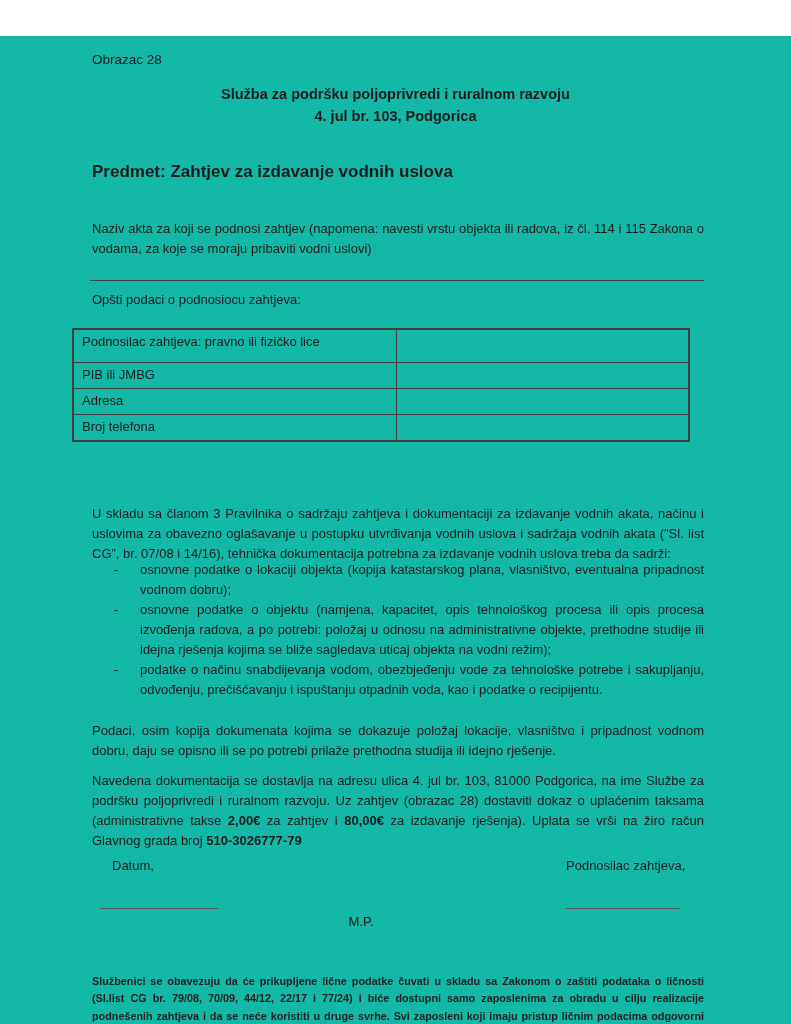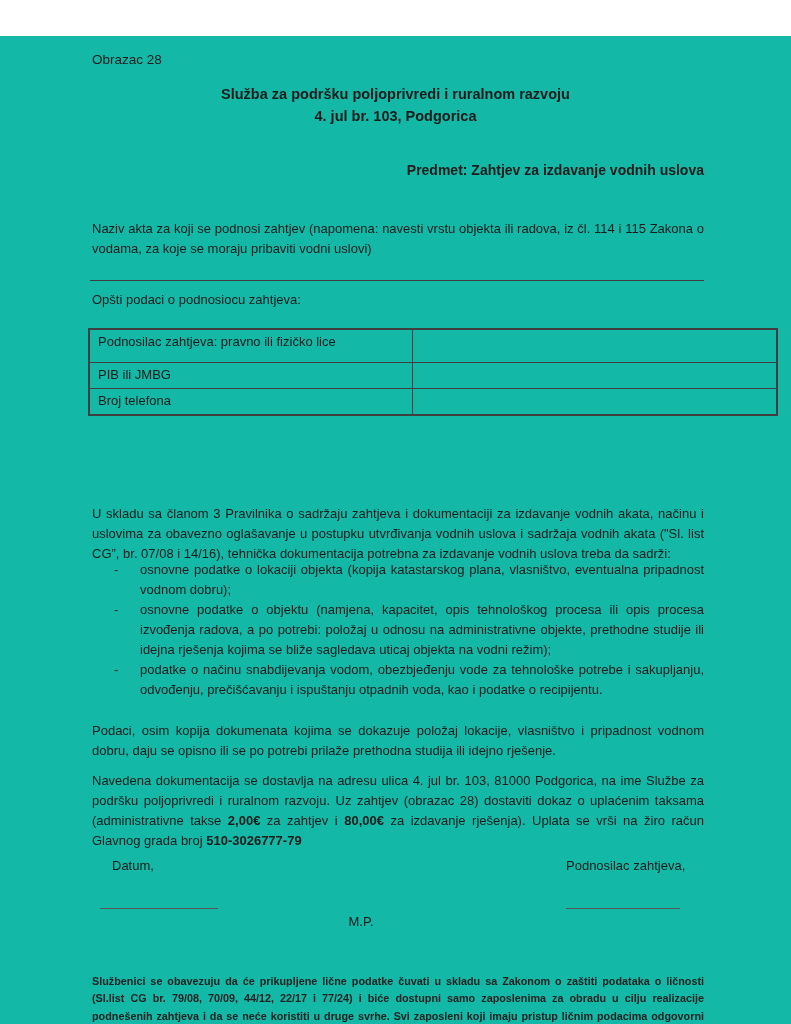--- a/index.html
+++ b/index.html
@@ -28,45 +28,44 @@
     top: 47px;
     left: 0;
     width: 791px;
     text-align: center;
     font-weight: bold;
     font-size: 14.5px;
     line-height: 22px;
   }
   .subject {
     top: 126px;
-    font-size: 14px;
+    font-size: 17px;
     font-weight: bold;
-    text-align: right;
   }
   .body-text {
     font-size: 13px;
     line-height: 20px;
     text-align: justify;
   }
   .intro { top: 170px; }
   .rule {
     top: 244px;
     left: 90px;
     width: 614px;
     border-top: 1.5px solid #3d3d3d;
     height: 0;
   }
   .section-label {
     top: 256px;
     font-size: 13px;
   }
   .applicant-table {
     top: 292px;
-    left: 88px;
-    width: 690px;
+    left: 72px;
+    width: 618px;
     border-collapse: collapse;
     border: 2px solid #3f3f3f;
     font-size: 13px;
   }
   .applicant-table td {
     border: 1px solid #3f3f3f;
     padding: 4px 8px 2px 8px;
     vertical-align: top;
   }
   .applicant-table td.label-cell { width: 306px; }
@@ -143,20 +142,24 @@
     <tbody>
       <tr class="tall">
         <td class="label-cell">Podnosilac zahtjeva: pravno ili fizičko lice</td>
         <td></td>
       </tr>
       <tr class="short">
         <td class="label-cell">PIB ili JMBG</td>
         <td></td>
       </tr>
       <tr class="short">
+        <td class="label-cell">Adresa</td>
+        <td></td>
+      </tr>
+      <tr class="short">
         <td class="label-cell">Broj telefona</td>
         <td></td>
       </tr>
     </tbody>
   </table>
 
   <p class="abs content body-text req-intro">U skladu sa članom 3 Pravilnika o sadržaju zahtjeva i dokumentaciji za izdavanje vodnih akata, načinu i uslovima za obavezno oglašavanje u postupku utvrđivanja vodnih uslova i sadržaja vodnih akata ("Sl. list CG”, br. 07/08 i 14/16), tehnička dokumentacija potrebna za izdavanje vodnih uslova treba da sadrži:</p>
 
   <div class="abs content bullets">
     <div class="bullet">

